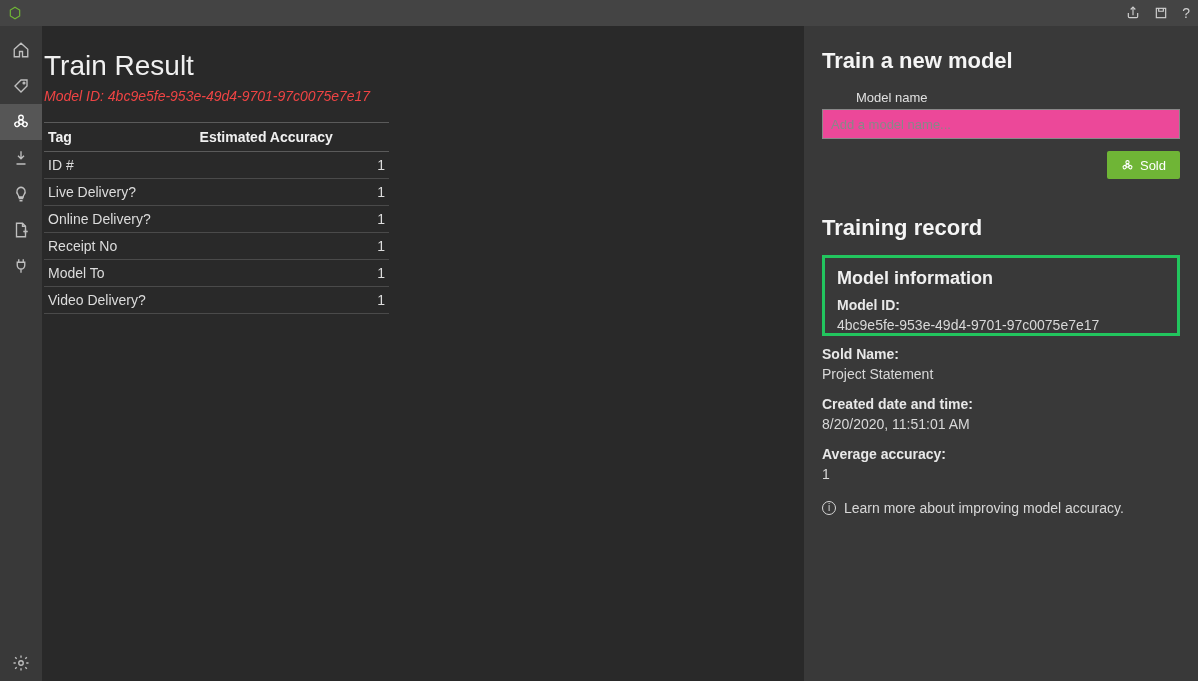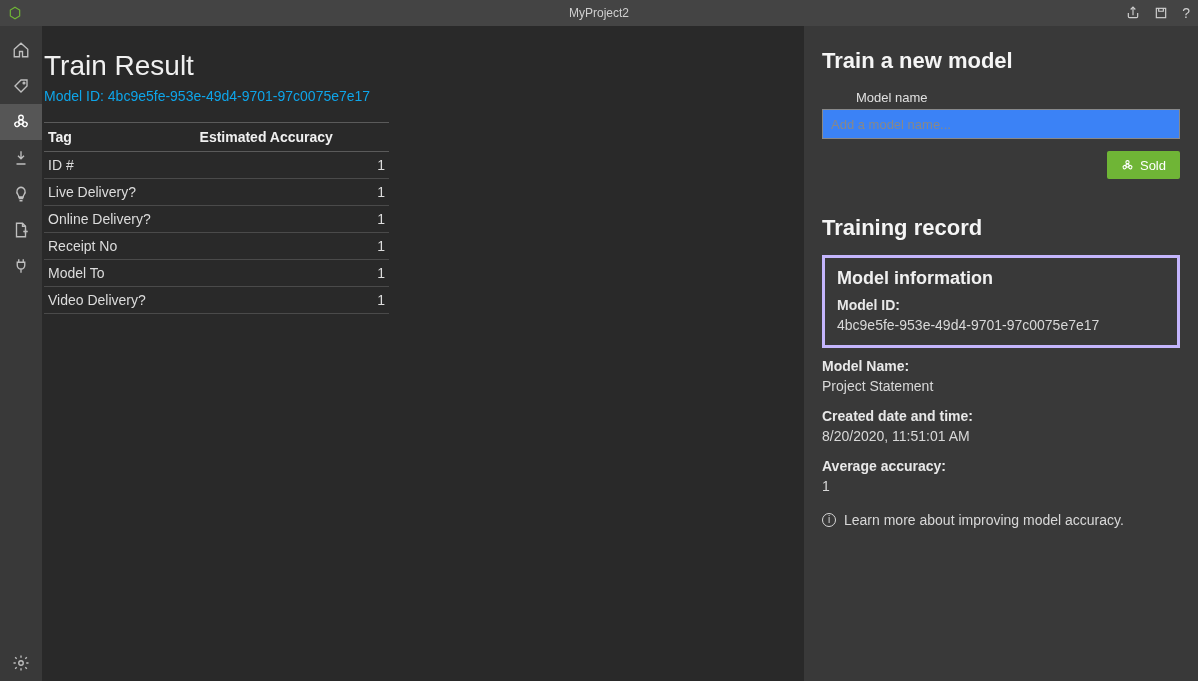--- a/index.html
+++ b/index.html
@@ -14,58 +14,57 @@
 
   
   .app-body { display:flex; height: calc(681px - 26px); }
   .sidebar { width: 42px; background:#393939; display:flex; flex-direction:column; align-items:center; padding-top:6px; }
   .sidebar .sicon { width:42px; height:36px; display:flex; align-items:center; justify-content:center; color:#bfbfbf; cursor:pointer; }
   .sidebar .sicon.active { background:#565656; color:#fff; }
   .sidebar .spacer { flex:1 1 auto; }
   
   .main { flex:1 1 auto; background:#292929; padding: 24px 28px 24px 2px; overflow:auto; }
   .main h1 { font-size: 28px; font-weight: 400; color:#f0f0f0; margin-bottom:6px; }
-  .model-id-line { font-size:14px; color:#0ea5e9; margin-bottom:18px; }
+  .model-id-line { font-size:14px; color:#ef4444; margin-bottom:18px;font-style:italic; }
   
   table.results { width: 345px; border-collapse: collapse; font-size:14px; }
   table.results thead th { border-top:1px solid #5a5a5a; border-bottom:1px solid #5a5a5a; padding:6px 4px; font-weight:700; color:#f0f0f0; }
   table.results thead th:first-child { text-align:left; }
   table.results thead th:last-child { text-align:left; }
   table.results tbody td { border-bottom:1px solid #4a4a4a; padding:5px 4px; color:#dcdcdc;margin-top:44px; }
   table.results tbody td:last-child { text-align:right; }
   
   .right-panel { width:394px; background:#393939; padding:22px 18px; overflow:auto; }
   .right-panel h2 { font-size:22px; font-weight:600; color:#f5f5f5; margin-bottom:16px; }
   .field-label { font-size:13px; color:#e0e0e0; margin-bottom:4px; display:block;margin-left:34px; }
-  .text-input { width:100%; height:30px; background:#3b82f6; border:1px solid #888; padding:0 8px; font-size:13px; color:#333; }
+  .text-input { width:100%; height:30px; background:#ec4899; border:1px solid #888; padding:0 8px; font-size:13px; color:#333; }
   .text-input::placeholder { color:#888; }
   .train-row { display:flex; justify-content:flex-end; margin-top:12px; margin-bottom:36px; }
   .btn-train { background:#6fb536; color:#fff; border:none; height:28px; padding:0 14px; font-size:13px; display:flex; align-items:center; gap:6px; cursor:pointer; border-radius:2px; }
   .btn-train .gicon { font-size:13px; }
   
   .training-record h2 { margin-bottom:14px; }
-  .highlight-box { border:3px solid #c4b5fd; padding:10px 12px 12px 12px; margin-bottom:10px; }
+  .highlight-box { border:3px solid #22c55e; padding:10px 12px 0 12px; margin-bottom:10px; }
   .info-heading { font-size:18px; font-weight:600; color:#f0f0f0; margin-bottom:6px; }
   .info-label { font-size:14px; font-weight:600; color:#e8e8e8; margin-top:8px; }
   .info-value { font-size:14px; color:#d8d8d8; margin-top:4px; }
   .learn-row { margin-top:18px; font-size:14px; color:#d8d8d8; display:flex; align-items:center; gap:8px; }
   .learn-row .info-icon { border:1.5px solid #d8d8d8; border-radius:50%; width:14px; height:14px; display:inline-flex; align-items:center; justify-content:center; font-size:10px; line-height:1; }
 
   svg { display:block; }
 </style>
 </head>
 <body>
 
 <div class="titlebar">
   <span class="logo">
     <svg width="14" height="14" viewBox="0 0 24 24" fill="none" stroke="#6fb536" stroke-width="2">
         <path d="M12 2 L20 7 L20 17 L12 22 L4 17 L4 7 Z"></path>
       </svg>
   </span>
-  <div class="title">MyProject2</div>
   <div class="right-icons">
     <span class="ticon">
       <svg width="14" height="14" viewBox="0 0 24 24" fill="none" stroke="currentColor" stroke-width="2">
           <path d="M4 12v6a2 2 0 0 0 2 2h12a2 2 0 0 0 2-2v-6"></path>
           <path d="M16 6l-4-4-4 4"></path>
           <path d="M12 2v14"></path>
         </svg>
     </span>
     <span class="ticon">
       <svg width="14" height="14" viewBox="0 0 24 24" fill="none" stroke="currentColor" stroke-width="2">
@@ -191,21 +190,21 @@
 
     <div class="training-record">
       <h2>Training record</h2>
 
       <div class="highlight-box">
         <div class="info-heading">Model information</div>
         <div class="info-label">Model ID:</div>
         <div class="info-value">4bc9e5fe-953e-49d4-9701-97c0075e7e17</div>
       </div>
 
-      <div class="info-label">Model Name:</div>
+      <div class="info-label">Sold Name:</div>
       <div class="info-value">Project Statement</div>
 
       <div class="info-label" style="margin-top:14px">Created date and time:</div>
       <div class="info-value">8/20/2020, 11:51:01 AM</div>
 
       <div class="info-label" style="margin-top:14px">Average accuracy:</div>
       <div class="info-value">1</div>
 
       <div class="learn-row">
         <span class="info-icon">i</span>

